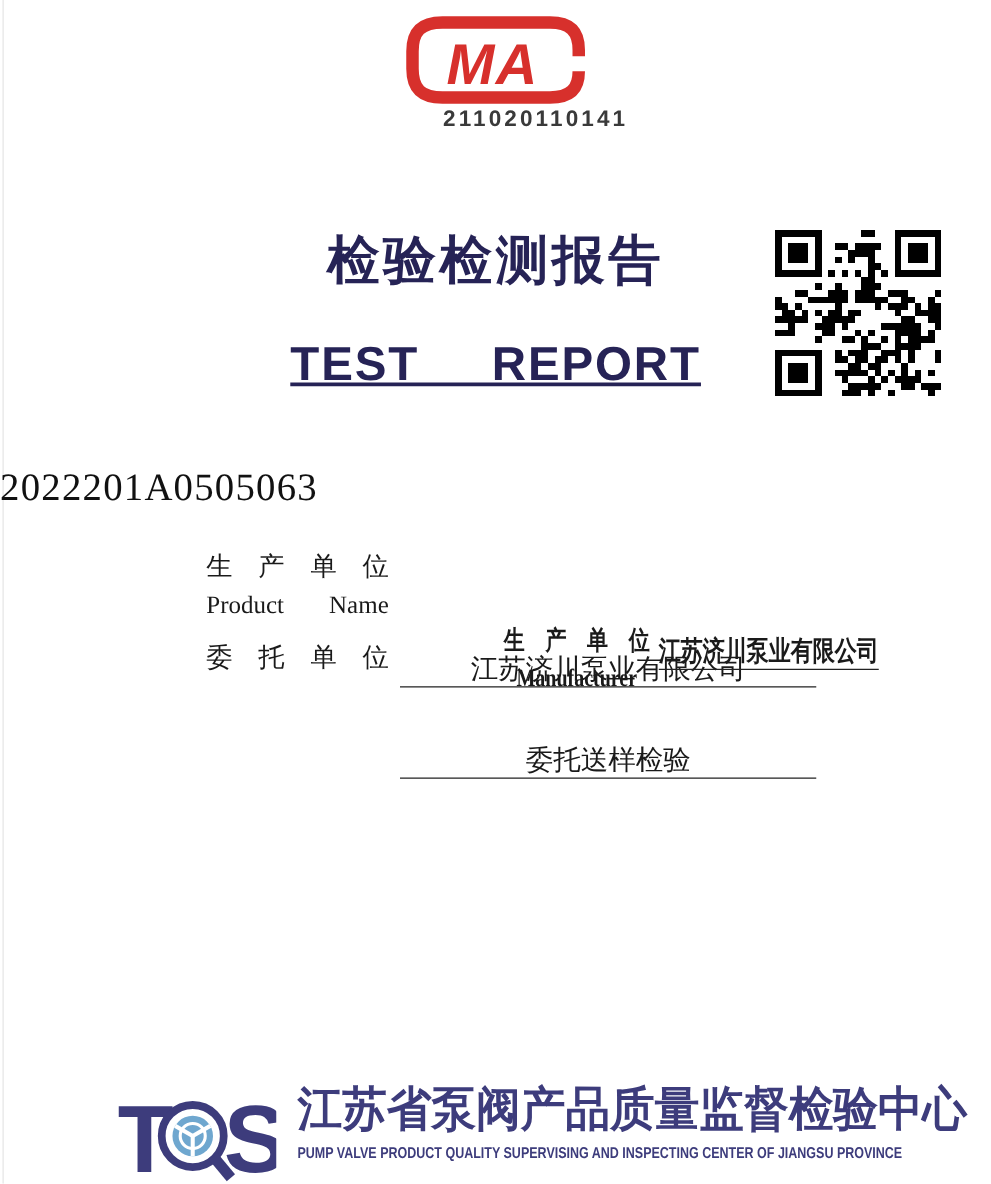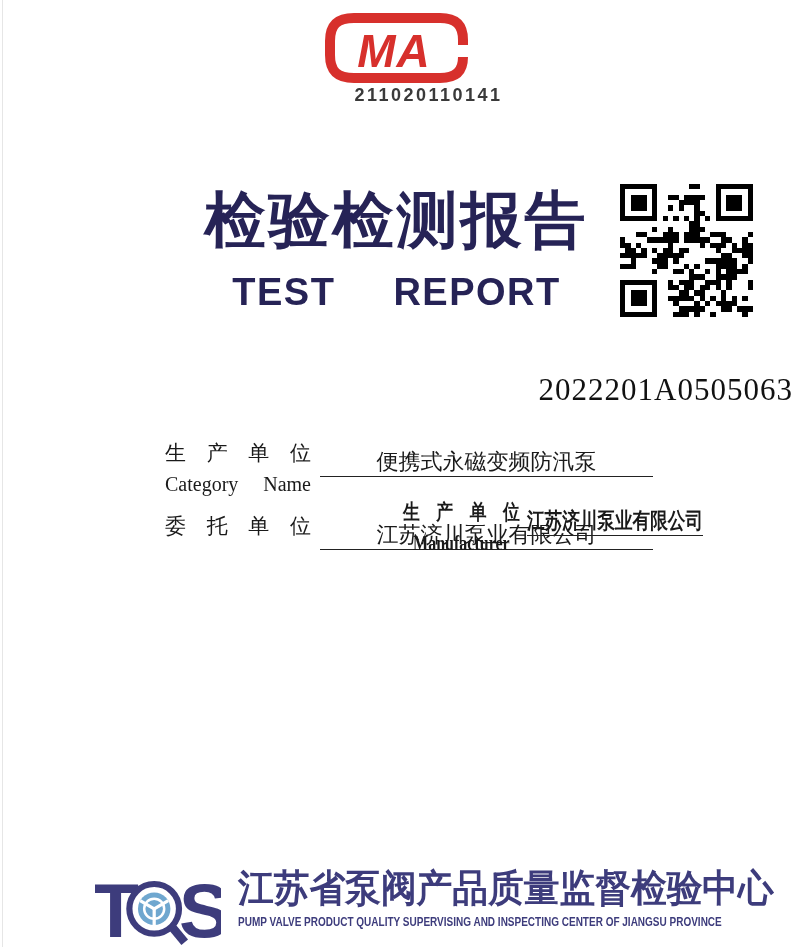--- a/index.html
+++ b/index.html
@@ -20,37 +20,37 @@
     position:absolute;top:85px;left:0;width:100%;
     text-align:center;font-size:18px;font-weight:bold;
     letter-spacing:2.5px;color:#3a3a3a;padding-left:32px;
   }
 
   
   .title-cn{
     position:absolute;top:180px;left:0;width:100%;
     text-align:center;
     font-family:Liberation Sans, sans-serif;
-    font-weight:bold;font-size:61px;letter-spacing:3px;
+    font-weight:bold;font-size:42px;letter-spacing:3px;
     color:#262356;white-space:nowrap;
   }
   .title-en{
     position:absolute;top:271px;left:0;width:100%;
     text-align:center;
     font-weight:800;font-size:38px;letter-spacing:1.5px;
-    word-spacing:46px;color:#262356;white-space:nowrap;
+    word-spacing:46px;color:#262356;white-space:nowrap;text-decoration:underline;
   }
 
   
   .qr{position:absolute;left:620px;top:184px;width:133px;height:133px;background:#fff;}
 
   
   .report-number{
     position:absolute;top:372px;left:0;width:100%;
-    text-align:right;
+    text-align:left;
     font-family:"Liberation Serif","DejaVu Serif",serif;
     font-size:31px;letter-spacing:1px;color:#111;
   }
 
   
   .fields{position:absolute;left:165px;top:441px;width:488px;}
   .field-row{height:73px;display:flex;align-items:flex-start;}
   .f-labels{width:146px;flex:none;}
   .f-label-cn{
     font-size:21px;line-height:25px;
@@ -400,24 +400,21 @@
         <rect x="23" y="24" width="1" height="1" fill="#000"></rect>
       </svg></div>
 
   <div class="report-number">2022201A0505063</div>
 
   <div class="fields">
 
     <div class="field-row">
       <div class="f-labels">
         <div class="f-label-cn">生产单位</div>
-        <div class="f-label-en">Category Name</div>
-      </div>
-      <div class="f-value-wrap">
-        <div class="f-value">便携式永磁变频防汛泵</div>
+        <div class="f-label-en">Product Name</div>
       </div>
     </div>
 
     <div class="field-row">
       <div class="f-labels">
         <div class="f-label-cn">委托单位</div>
       </div>
       <div class="f-value-wrap">
         <div class="f-value">江苏济川泵业有限公司</div>
       </div>
@@ -428,20 +425,23 @@
         <div class="f-label-cn">生产单位</div>
         <div class="f-label-en">Manufacturer</div>
       </div>
       <div class="f-value-wrap">
         <div class="f-value">江苏济川泵业有限公司</div>
       </div>
     </div>
 
     <div class="field-row">
       <div class="f-labels">
+      </div>
+      <div class="f-value-wrap">
+        <div class="f-value">委托送样检验</div>
       </div>
     </div>
 
   </div>
 
   <div class="footer">
     <svg class="tqs" viewBox="0 0 132 84">
       <text x="-3" y="76" font-family="Liberation Sans, sans-serif" font-size="80" font-weight="bold" fill="#3d3c7c">T</text>
       <g>
         <circle cx="62" cy="46" r="26" fill="#ffffff" stroke="#3d3c7c" stroke-width="6.5"></circle>

